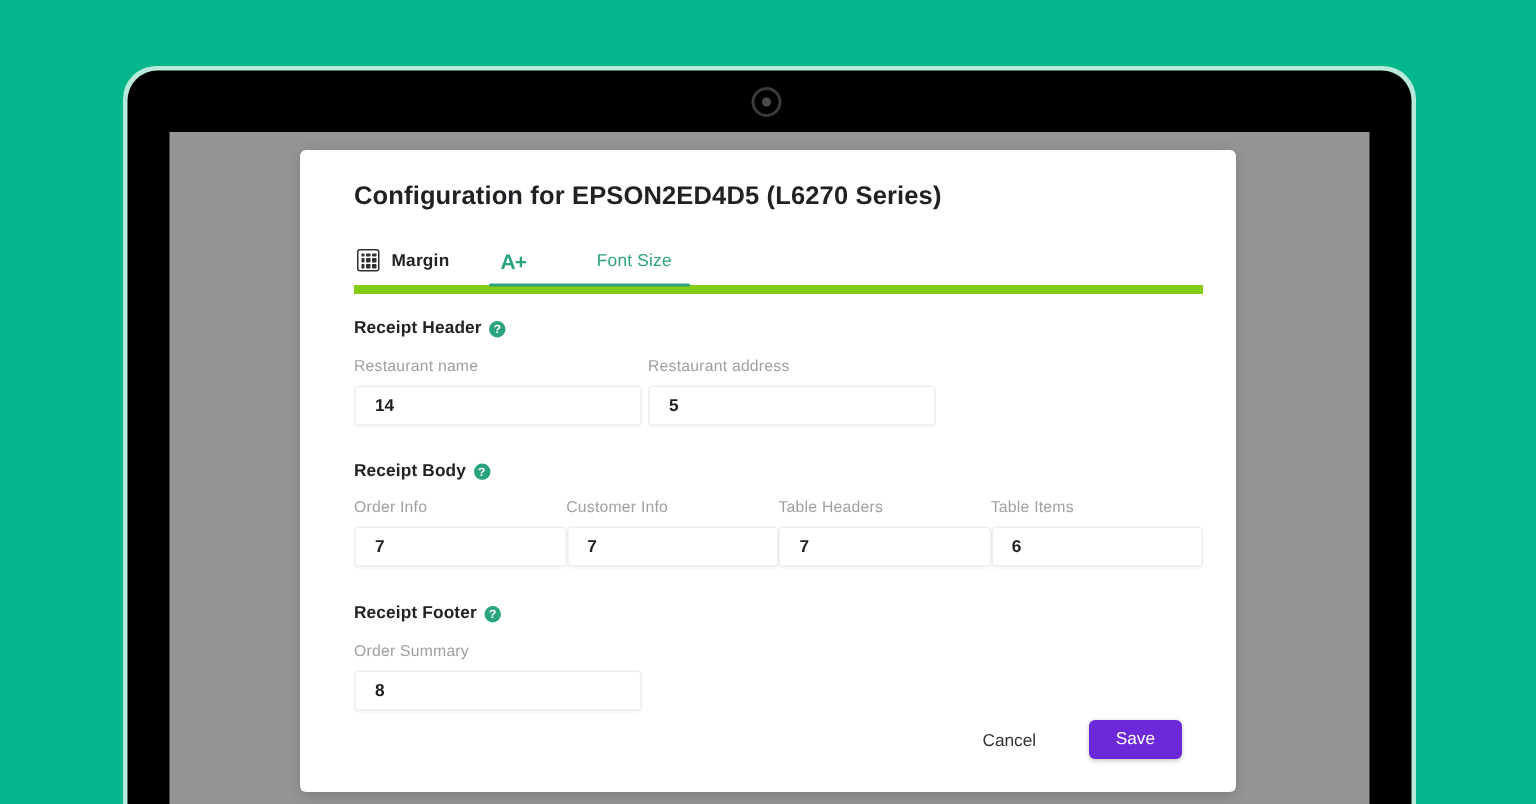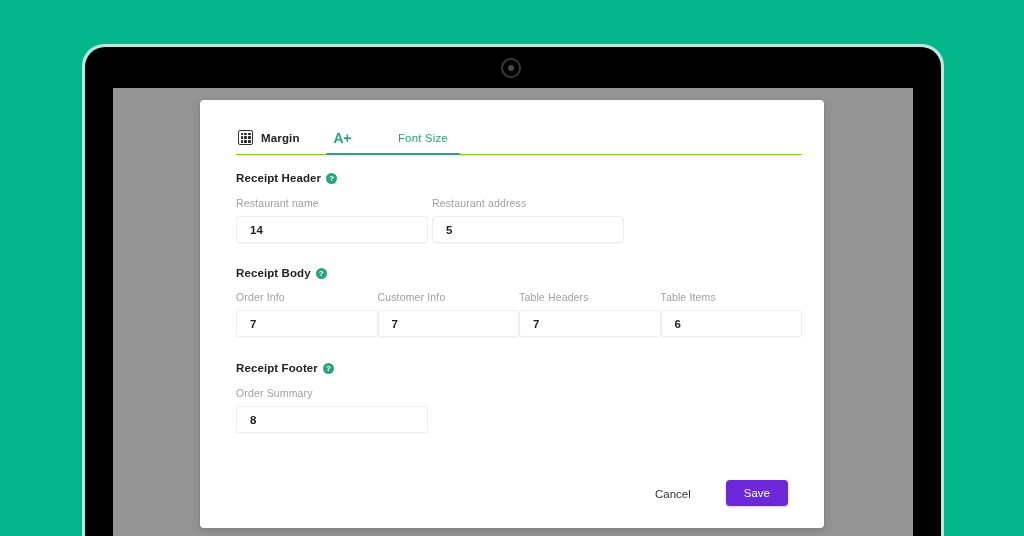--- a/index.html
+++ b/index.html
@@ -88,21 +88,21 @@
     padding-top: 21px;
     padding-left: 14px;
   }
 
   
   .tabs {
     margin-top: 21px;
     margin-left: 14px;
     display: flex;
     align-items: flex-end;
-    border-bottom: 1px solid #84cc16;
+    border-bottom: 6px solid #84cc16;
     height: 34px;
   }
 
   .tab {
     display: flex;
     align-items: center;
     gap: 8px;
     padding: 0 14px 9px 2px;
     cursor: pointer;
     position: relative;
@@ -251,20 +251,21 @@
 
 <div class="device-outline"></div>
 <div class="device-bezel"></div>
 <div class="webcam">
   <div class="webcam-dot"></div>
 </div>
 <div class="device-screen"></div>
 
 <div class="dialog">
 
+  <div class="dialog-title">Configuration for EPSON2ED4D5 (L6270 Series)</div>
 
   <div class="tabs">
     <div class="tab">
       <span class="icon-border-all">
         <i></i>
           <i></i>
           <i></i>
           <i></i>
           <i></i>
           <i></i>

